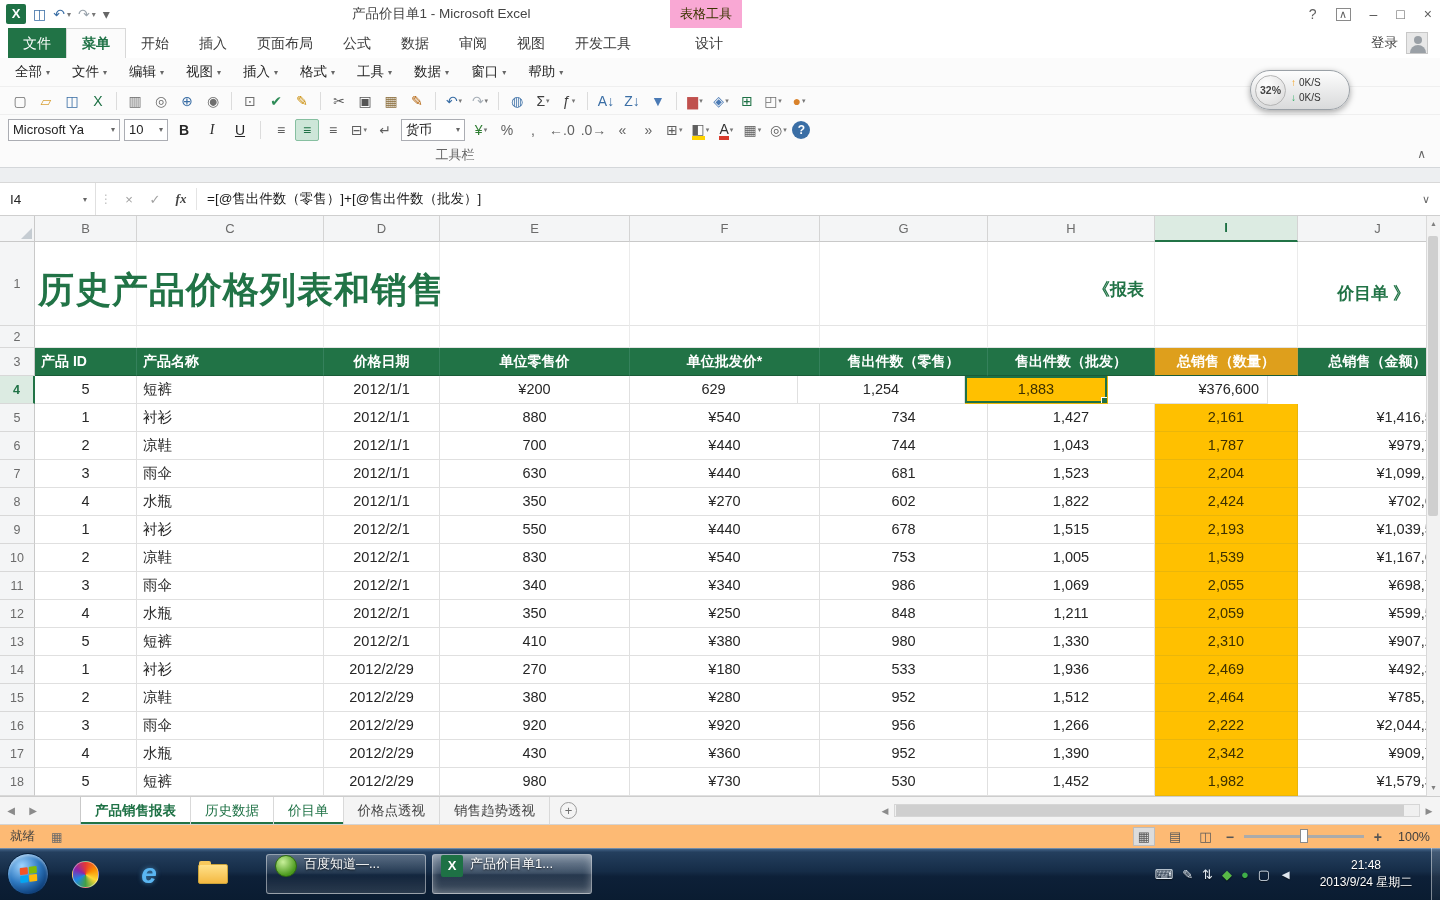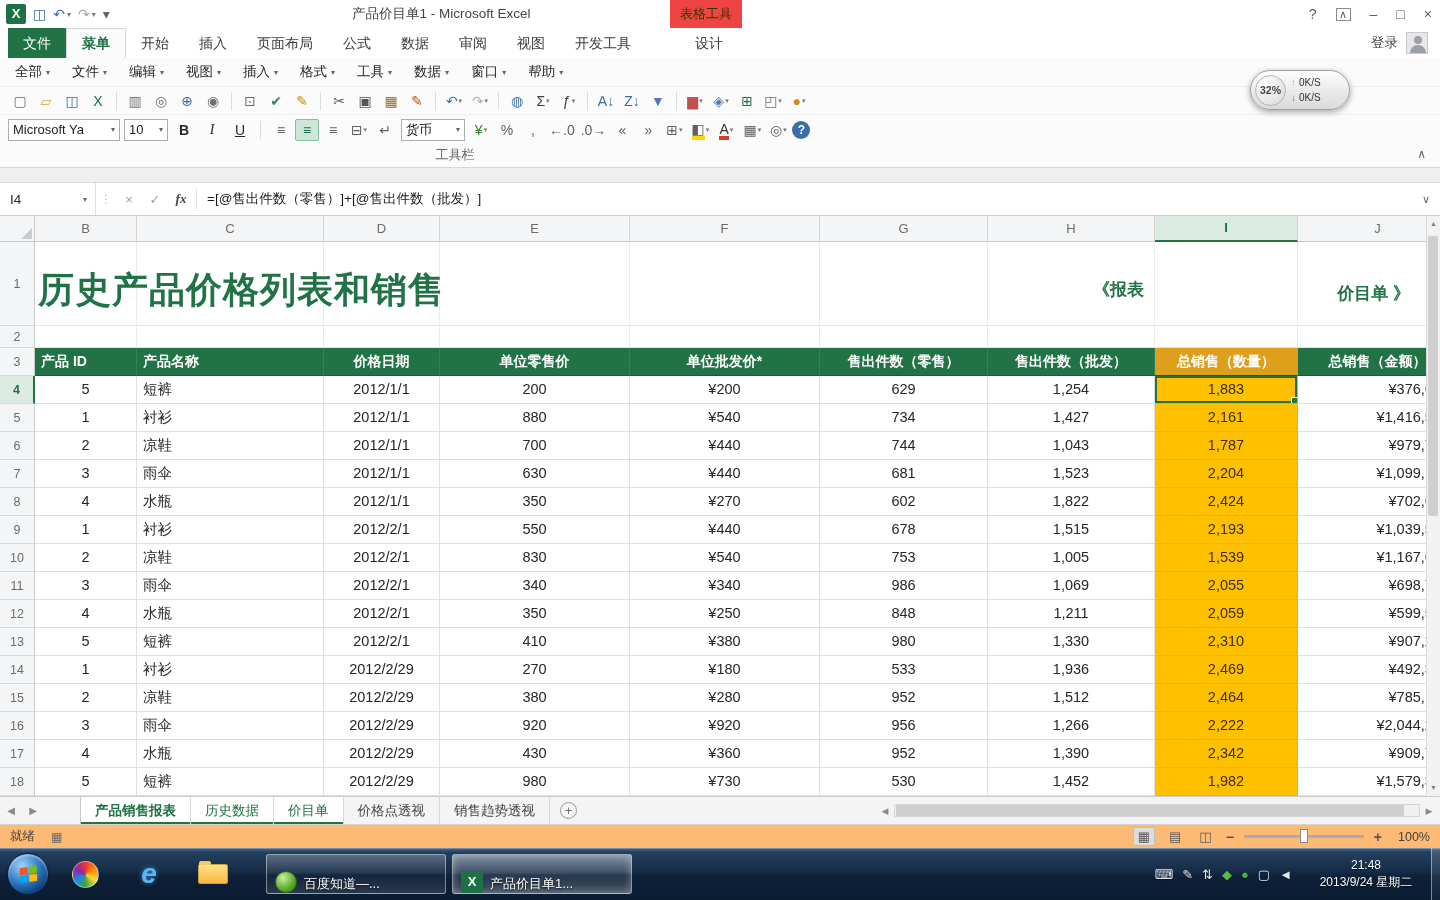--- a/index.html
+++ b/index.html
@@ -7,21 +7,21 @@
 #app{position:relative;width:1440px;height:900px;background:#fff;font-family:"Liberation Sans","DejaVu Sans",sans-serif;color:#262626;overflow:hidden}
 
 
 .titlebar{position:absolute;left:0;top:0;width:1440px;height:28px;background:#fff}
 .qa{position:absolute;left:6px;top:0;height:28px;display:flex;align-items:center;gap:7px}
 .qbtn{display:flex;align-items:center;gap:2px;font-size:14px}
 .qbtn .glyph{line-height:1}
 .qbtn.xlogo .glyph{display:inline-block;width:20px;height:20px;background:#1e7145;color:#fff;font-weight:bold;font-size:13px;text-align:center;line-height:20px;border-radius:2px}
 .qbtn .caret{font-size:8px;color:#777}
 .wtitle{position:absolute;left:352px;top:0;height:28px;line-height:28px;font-size:13.5px;color:#444}
-.ctxhdr{position:absolute;left:670px;top:0;width:72px;height:28px;background:#ef4444;color:#3b3400;font-size:13px;text-align:center;line-height:28px}
+.ctxhdr{position:absolute;left:670px;top:0;width:72px;height:28px;background:#f9a8d4;color:#3b3400;font-size:13px;text-align:center;line-height:28px}
 .wcontrols{position:absolute;right:8px;top:0;height:28px;display:flex;align-items:center;gap:19px}
 .wc{font-size:14px;color:#5e5e5e;cursor:default}
 .wc.ribopt{font-size:11px;border:1px solid #8a8a8a;width:15px;height:13px;line-height:11px;text-align:center}
 
 
 .tabrow{position:absolute;left:0;top:28px;width:1440px;height:30px;background:#fff}
 .rtabs{display:flex;height:30px;align-items:stretch}
 .rtab{padding:0 15px;line-height:30px;font-size:14px;color:#3c3c3c;white-space:nowrap}
 .rtab.file{background:#217346;color:#fff;width:58px;padding:0;text-align:center;margin-left:8px}
 .rtab.activetab{background:#fbfbfb;color:#1e7145;border:1px solid #d8d8d8;border-bottom:none;line-height:28px;font-weight:bold}
@@ -141,21 +141,21 @@
 .flag{display:grid;grid-template-columns:8px 8px;grid-template-rows:7px 7px;gap:1px;transform:rotate(-3deg) skewY(-4deg)}
 .flag i{display:block;border-radius:1px}
 .flag .f1{background:#f35325}.flag .f2{background:#81bc06}.flag .f3{background:#05a6f0}.flag .f4{background:#ffba08}
 .pinned{position:absolute;left:66px;top:0;height:52px;display:flex;align-items:center;gap:26px}
 .pbtn{width:38px;height:38px;display:flex;align-items:center;justify-content:center}
 .pinwheel{width:27px;height:27px;border-radius:50%;background:conic-gradient(#e53935,#fb8c00,#fdd835,#43a047,#1e88e5,#8e24aa,#e53935);border:1px solid rgba(255,255,255,.4)}
 .ie{font-size:28px;font-weight:bold;font-style:italic;color:#5ab6f2;text-shadow:0 0 5px rgba(90,182,242,.6)}
 .folder{position:relative;width:30px;height:20px;background:linear-gradient(#ffe18a,#f4b942);border-radius:2px;border:1px solid #caa23a}
 .folder::before{content:"";position:absolute;left:0;top:-4px;width:12px;height:4px;background:#f7c85c;border-radius:2px 2px 0 0}
 .taskwins{position:absolute;left:266px;top:6px;display:flex;gap:6px}
-.taskbtn{width:180px;height:40px;border:1px solid rgba(255,255,255,.45);border-radius:3px;background:linear-gradient(rgba(255,255,255,.25),rgba(255,255,255,.07) 48%,rgba(255,255,255,.02) 52%,rgba(255,255,255,.13));display:flex;align-items:flex-end;gap:7px;padding:0 8px}
+.taskbtn{width:160px;height:40px;border:1px solid rgba(255,255,255,.45);border-radius:3px;background:linear-gradient(rgba(255,255,255,.25),rgba(255,255,255,.07) 48%,rgba(255,255,255,.02) 52%,rgba(255,255,255,.13));display:flex;align-items:flex-start;gap:7px;padding:0 8px}
 .taskbtn.active{background:linear-gradient(rgba(255,255,255,.42),rgba(255,255,255,.18) 48%,rgba(255,255,255,.10) 52%,rgba(255,255,255,.22));box-shadow:inset 0 0 8px rgba(255,255,255,.35)}
 .ticon{flex:0 0 auto}
 .ticon.green-browser-icon{width:22px;height:22px;border-radius:50%;background:radial-gradient(circle at 35% 30%,#c8f09a,#4c9a1e 70%);border:1px solid #2e6a10}
 .ticon.excel-icon{width:22px;height:22px;background:#1e7145;border-radius:2px;color:#fff;font-weight:bold;font-size:13px;text-align:center;line-height:22px}
 .tlabel{flex:1;font-size:13px;color:#fff;text-shadow:0 1px 2px rgba(0,0,0,.8);white-space:nowrap;overflow:hidden;text-overflow:ellipsis}
 .tray{position:absolute;right:148px;top:0;height:52px;display:flex;align-items:center;gap:9px}
 .trayicon{font-size:13px;color:#dfe7ef;text-shadow:0 1px 1px rgba(0,0,0,.6)}
 .clock{position:absolute;right:14px;top:9px;width:120px;text-align:center;color:#fff;font-size:12px;line-height:1.45;text-shadow:0 1px 1px rgba(0,0,0,.7)}
 .showdesktop{position:absolute;right:0;top:0;width:9px;height:52px;border-left:1px solid rgba(255,255,255,.45);background:linear-gradient(rgba(255,255,255,.15),rgba(255,255,255,.03))}
 
@@ -534,21 +534,20 @@
           <div class="hcell ac" style="width: 168px;">售出件数（零售）</div>
           <div class="hcell ac" style="width: 167px;">售出件数（批发）</div>
           <div class="hcell ac hamber" style="width: 143px;">总销售（数量）</div>
           <div class="hcell ac" style="width: 160px;">总销售（金额）</div>
         </div>
         <div class="srow" style="height: 28px; position: relative;">
           <div class="rowhdr sel">4</div>
           <div class="cell ac" style="width: 102px;">5</div>
           <div class="cell al" style="width: 187px;">短裤</div>
           <div class="cell ac" style="width: 116px;">2012/1/1</div>
-          <div class="cell ac" style="width: 190px;">200</div>
           <div class="cell ac" style="width: 190px;">¥200</div>
           <div class="cell ac" style="width: 168px;">629</div>
           <div class="cell ac" style="width: 167px;">1,254</div>
           <div class="cell ac amber activecell" style="width: 143px;">1,883</div>
           <div class="cell ar" style="width: 160px;">¥376,600</div>
         </div>
         <div class="srow" style="height: 28px; position: relative;">
           <div class="rowhdr">5</div>
           <div class="cell ac" style="width: 102px;">1</div>
           <div class="cell al" style="width: 187px;">衬衫</div>

